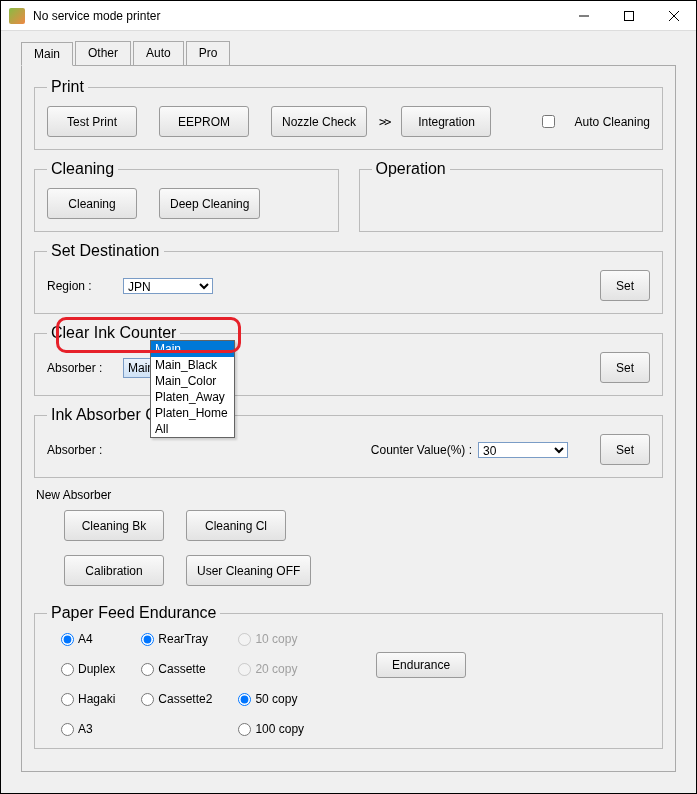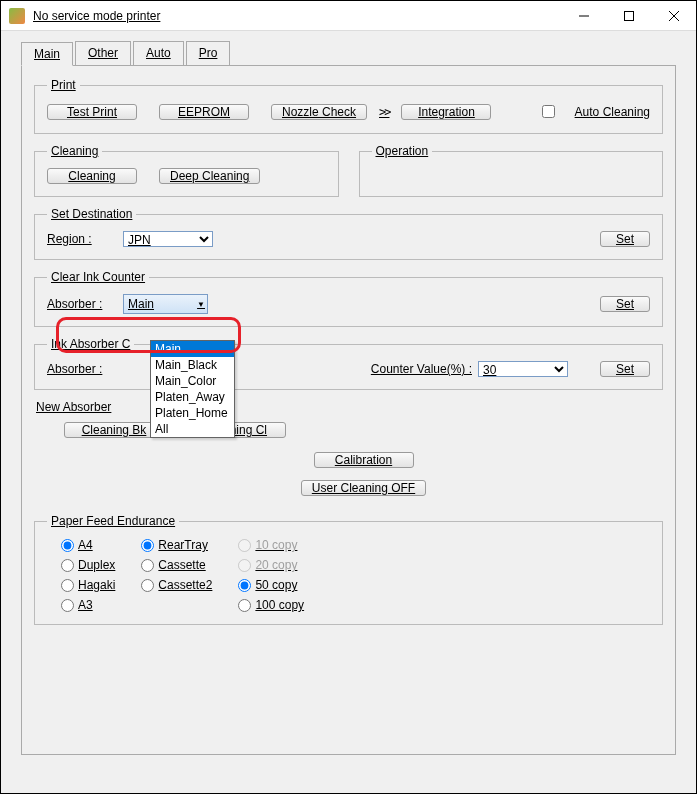--- a/index.html
+++ b/index.html
@@ -1,45 +1,45 @@
 <!DOCTYPE html>
 <html><head>
 <meta charset="utf-8">
 <style>
 * { box-sizing: border-box; font-family: "MS UI Gothic", "Segoe UI", sans-serif; font-size: 12px; }
 body { margin: 0; background: #fff; }
-.window { width: 697px; height: 794px; border: 1px solid #000; background: #f0f0f0; position: relative; text-decoration: underline; }
+.window { width: 697px; height: 794px; border: 1px solid #000; background: #f0f0f0; position: relative; }
 .titlebar { height: 30px; background: #fff; display: flex; align-items: center; border-bottom: 1px solid #ddd; }
 .titlebar-icon { width: 16px; height: 16px; margin: 0 8px; background: linear-gradient(135deg,#8b4,#e84); border-radius:2px; }
 .titlebar-text { flex: 1; font-size: 12px; }
 .win-btn { width: 45px; height: 28px; display: flex; align-items: center; justify-content: center; }
 .content { padding: 10px 20px; position: relative; }
 .tabs { border-bottom: 1px solid #aaa; display: flex; margin-bottom: -1px; }
 .tab { padding: 4px 12px; border: 1px solid #aaa; border-bottom: none; background: #f0f0f0; margin-right: 2px; position: relative; }
 .tab.active { background: #f0f0f0; border-bottom: 1px solid #f0f0f0; top: 1px; z-index: 2; }
 .panel { border: 1px solid #aaa; padding: 12px; min-height: 690px; background: #f0f0f0; }
 fieldset { border: 1px solid #bbb; margin: 0 0 10px 0; padding: 10px 12px 12px 12px; background: #f0f0f0; }
-legend { padding: 0 4px; font-size: 12px; }
+legend { padding: 0 4px; font-size: 16px; }
 .row { display: flex; align-items: center; gap: 6px; }
-button.btn { min-width: 90px; height: 16px; background: linear-gradient(#fafafa,#e3e3e3); border: 1px solid #9a9a9a; border-radius: 3px; cursor: pointer; padding: 0 10px; }
+button.btn { min-width: 90px; height: 31px; background: linear-gradient(#fafafa,#e3e3e3); border: 1px solid #9a9a9a; border-radius: 3px; cursor: pointer; padding: 0 10px; }
 .gap { width: 10px; }
 .arrow { font-family: monospace; letter-spacing: -2px; padding: 0 6px;}
 .checkbox { display: flex; align-items: center; gap: 17px; }
 .checkbox input { width: 13px; height: 13px; }
 .two-col { display: flex; gap: 20px; }
 .two-col fieldset { flex: 1; }
 label.lbl { min-width: 70px; display: inline-block; }
 select { height: 16px; border: 1px solid #7a9cc6; background: #fff; }
 select.sel-sm { width: 90px; }
 .spacer { flex: 1; }
 .highlight-box { position: absolute; border: 3px solid #e6212a; border-radius: 10px; pointer-events: none; left: 55px; top: 286px; width: 185px; height: 36px; z-index: 20; }
 .dropdown-open { position: absolute; left: 149px; top: 309px; width: 85px; border: 1px solid #646464; background: #fff; z-index: 10; box-shadow: 2px 2px 2px rgba(0,0,0,0.15);}
 .dropdown-open .opt { padding: 1px 4px; white-space: nowrap; }
 .dropdown-open .opt.selected { background: #0078d7; color: #fff; }
-.radio-col { display: flex; flex-direction: column; gap: 6px; margin-right: 20px;}
+.radio-col { display: flex; flex-direction: column; gap: 16px; margin-right: 20px;}
 .radio-row { display: flex; align-items: center; gap: 4px; }
 .radio-row input { width:13px; height:13px; margin:0;}
 .disabled { color: #a0a0a0; }
 .combo-display { display:inline-flex; align-items:center; justify-content:space-between; width:85px; height:20px; border:1px solid #7a9cc6; background:linear-gradient(#eaf2fb,#cfe2f6); padding:0 2px 0 4px; }
 .combo-display .chev { font-size:8px;}
 </style>
 </head>
 <body>
 
 <div class="window">
@@ -141,21 +141,21 @@
           <button class="btn" style="min-width:50px">Set</button>
         </div>
       </fieldset>
 
       <div style="margin:4px 0 8px 2px">New Absorber</div>
       <div class="row" style="padding-left:30px; margin-bottom:14px;">
         <button class="btn" style="min-width:100px">Cleaning Bk</button>
         <div class="gap"></div>
         <button class="btn" style="min-width:100px">Cleaning Cl</button>
       </div>
-      <div class="row" style="padding-left:30px; margin-bottom:18px;flex-direction:column;">
+      <div class="row" style="padding-left:30px; margin-bottom:18px;">
         <button class="btn" style="min-width:100px">Calibration</button>
         <div class="gap"></div>
         <button class="btn" style="min-width:120px">User Cleaning OFF</button>
       </div>
 
       <fieldset>
         <legend>Paper Feed Endurance</legend>
         <div class="row" style="align-items:flex-start; padding-left:14px;">
           <div class="radio-col">
             <label class="radio-row">
@@ -201,20 +201,23 @@
             <label class="radio-row">
                 <input type="radio" name="c3" checked="" style="">
                 <span>50 copy</span>
               </label>
             <label class="radio-row">
                 <input type="radio" name="c3" style="">
                 <span>100 copy</span>
               </label>
           </div>
           <div style="width:40px"></div>
+          <div style="padding-top:20px">
+            <button class="btn" style="min-width:90px;height:26px">Endurance</button>
+          </div>
         </div>
       </fieldset>
 
     </div>
 
     <div class="highlight-box"></div>
 
     <div class="dropdown-open">
       <div class="opt selected">Main</div>
       <div class="opt">Main_Black</div>

